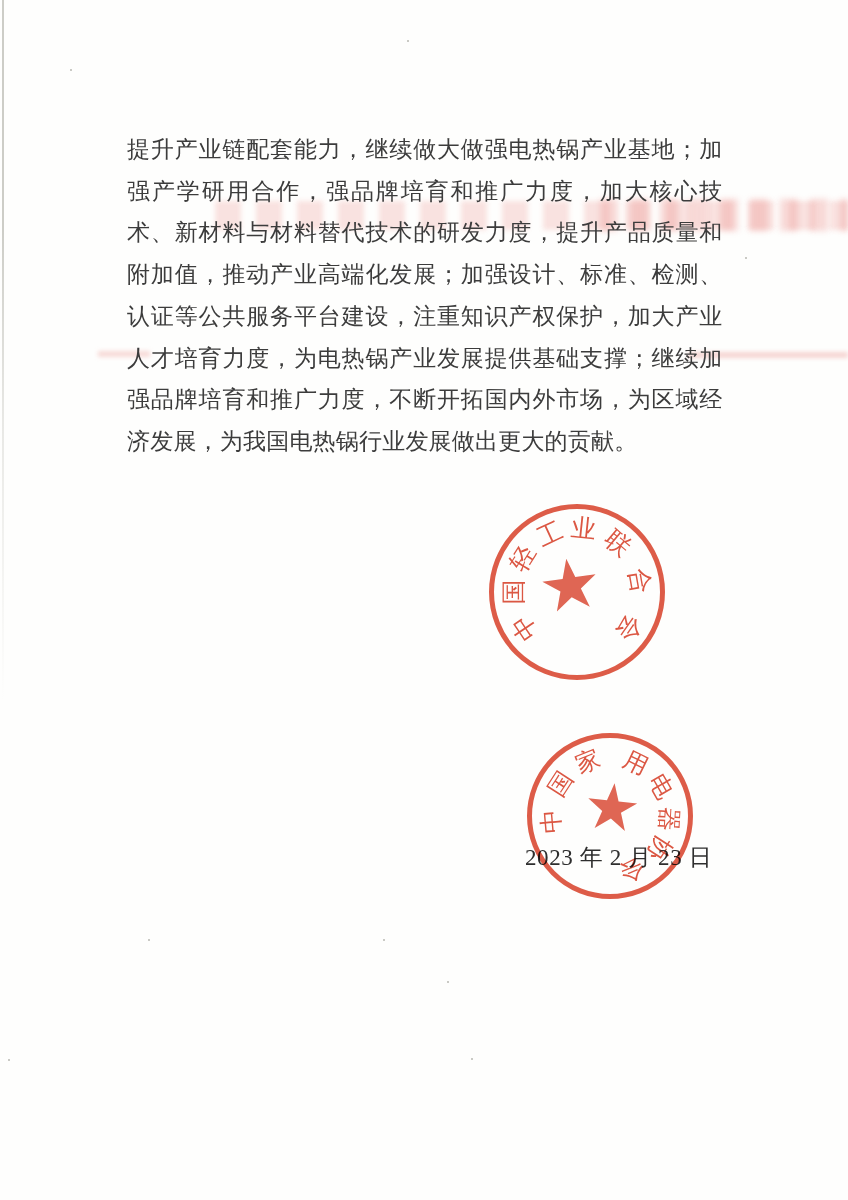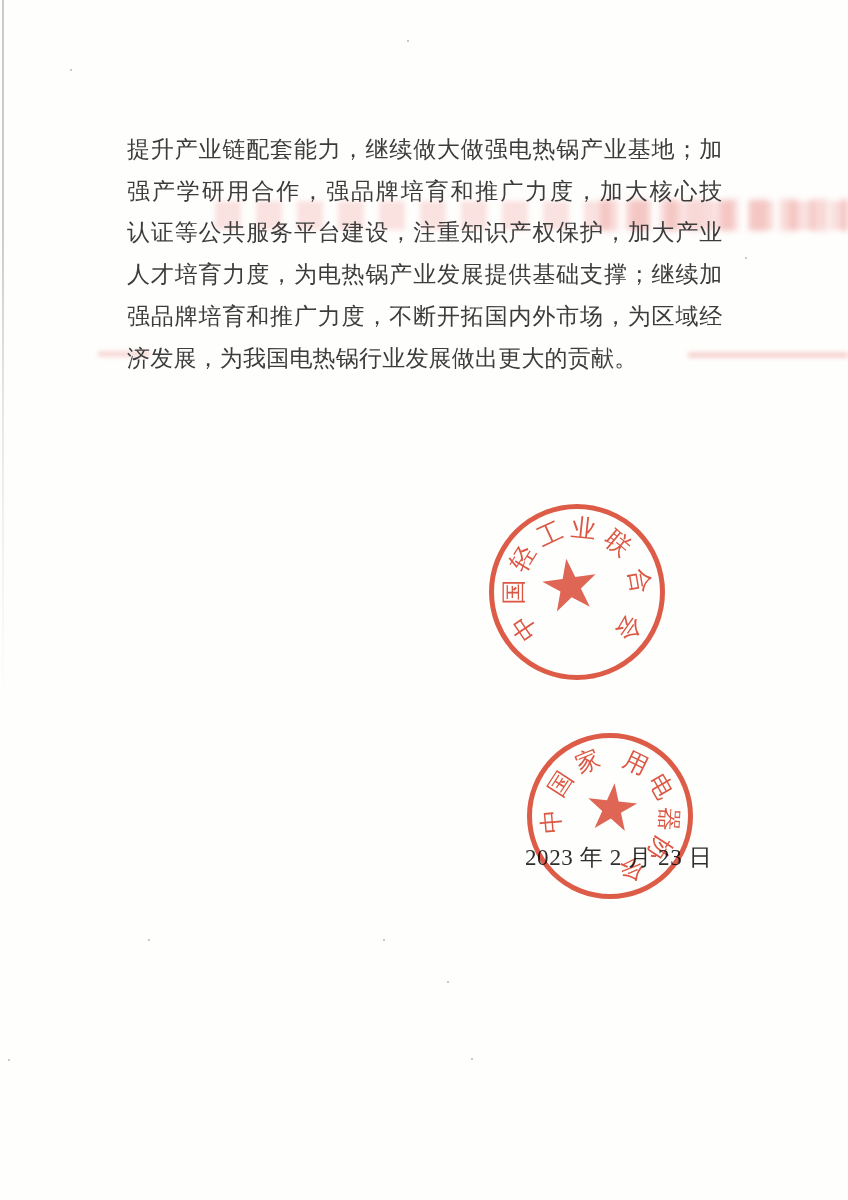--- a/index.html
+++ b/index.html
@@ -94,20 +94,22 @@
   <div class="speck" style="left:471px;top:1058px"></div>
 
   <div class="wm-band"></div>
   <div class="wm-band2"></div>
   <div class="wm-streak-r"></div>
   <div class="wm-streak-l"></div>
 
   <div class="paragraph">
     <div class="line">提升产业链配套能力，继续做大做强电热锅产业基地；加</div>
     <div class="line">强产学研用合作，强品牌培育和推广力度，加大核心技</div>
+    <div class="line">术、新材料与材料替代技术的研发力度，提升产品质量和</div>
+    <div class="line">附加值，推动产业高端化发展；加强设计、标准、检测、</div>
     <div class="line">认证等公共服务平台建设，注重知识产权保护，加大产业</div>
     <div class="line">人才培育力度，为电热锅产业发展提供基础支撑；继续加</div>
     <div class="line">强品牌培育和推广力度，不断开拓国内外市场，为区域经</div>
     <div class="line last">济发展，为我国电热锅行业发展做出更大的贡献。</div>
   </div>
 
   <div class="sig dateline">2023 年 2 月 23 日</div>
 
   <div class="seal seal1">
     <div class="ring"></div>

